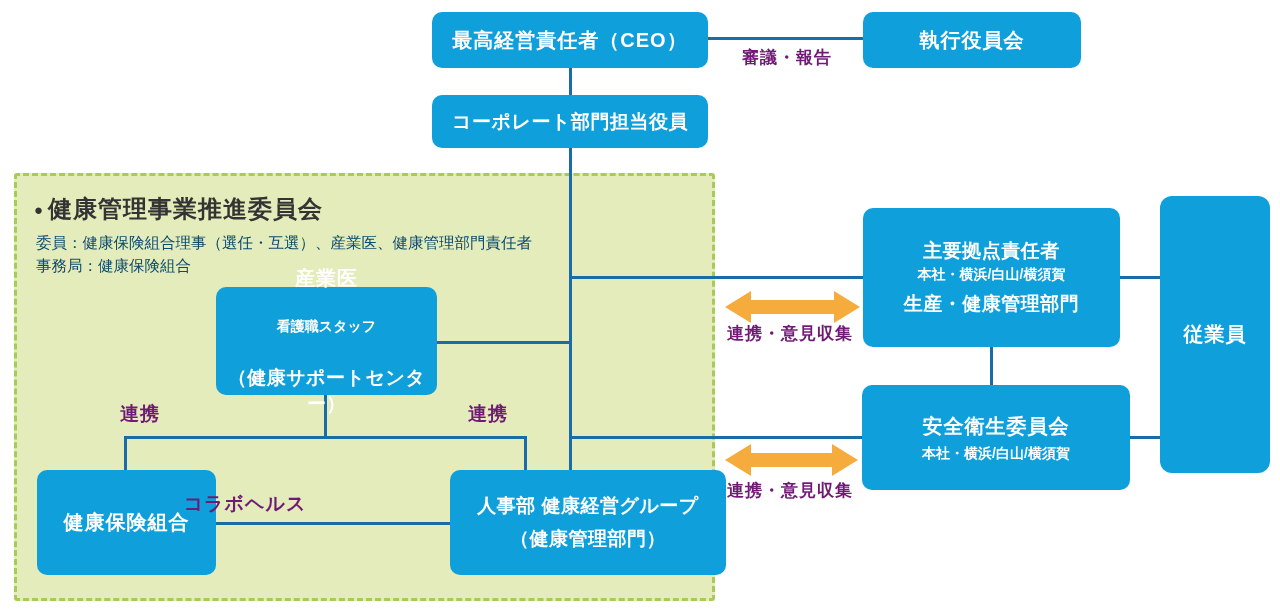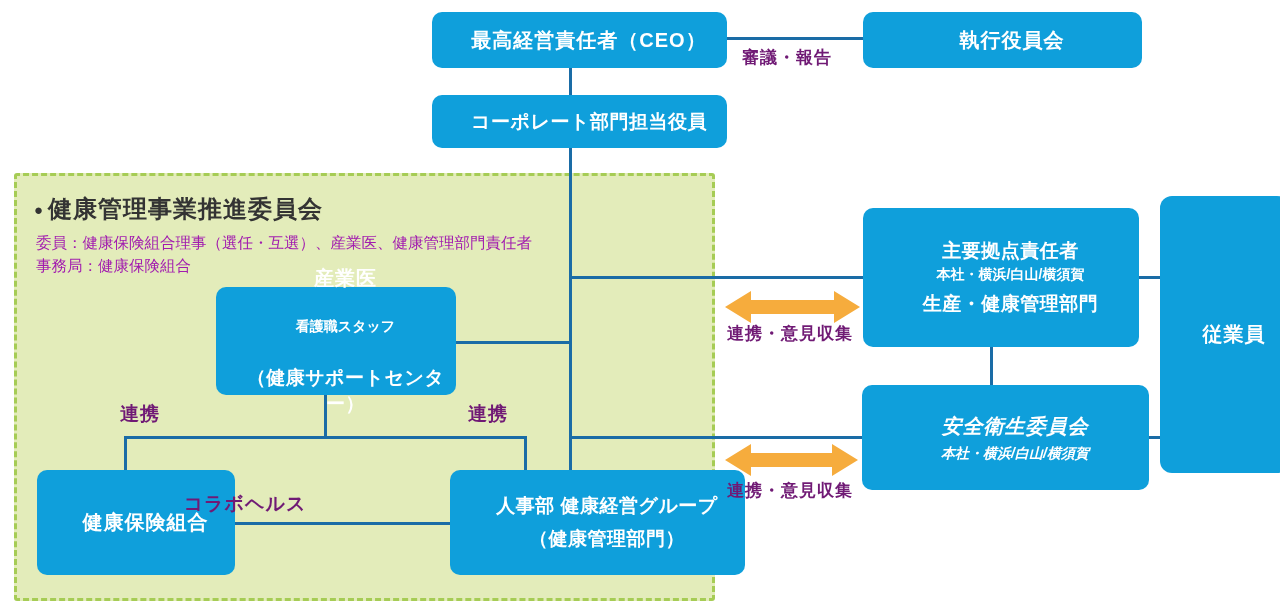--- a/index.html
+++ b/index.html
@@ -5,30 +5,30 @@
   html,body{margin:0;padding:0;background:#ffffff;}
   body{font-family:"Liberation Sans","DejaVu Sans",sans-serif;}
   .canvas{position:relative;width:1280px;height:615px;background:#ffffff;overflow:hidden;}
 
   
   .panel{position:absolute;left:14px;top:173px;width:695px;height:422px;
          background:#E3ECBA;border:3px dashed #A6CC55;border-radius:3px;z-index:1;}
   .panel-title{position:absolute;left:34px;top:193px;z-index:3;color:#333333;
                font-size:24px;font-weight:bold;letter-spacing:1px;display:flex;align-items:center;}
   .panel-title .bullet{font-size:15px;margin-right:4px;}
-  .panel-sub{position:absolute;left:36px;top:231px;z-index:3;color:#a21caf;
+  .panel-sub{position:absolute;left:36px;top:231px;z-index:3;color:#0c4a6e;
              font-size:15.5px;line-height:23px;}
 
   
   .line{position:absolute;background:#1A6CA6;z-index:2;}
 
   
   .node{position:absolute;background:#0F9FDB;border-radius:10px;color:#ffffff;
         display:flex;flex-direction:column;align-items:center;justify-content:center;
-        text-align:center;z-index:3;font-weight:bold;padding-left:19px;}
+        text-align:center;z-index:3;font-weight:bold;}
   .t20{font-size:20px;letter-spacing:1px;}
   .t19{font-size:19px;letter-spacing:0.5px;}
   .t14{font-size:14px;font-weight:bold;letter-spacing:0;}
   .gap2{margin-top:2px;}
   .gap5{margin-top:5px;}
   .gap7{margin-top:7px;}
 
   
   .edge-label{position:absolute;color:#701a75;font-size:17px;font-weight:600;
               text-align:center;z-index:3;letter-spacing:1px;}
@@ -68,21 +68,21 @@
   <div class="line" style="left:990px;top:345px;width:3px;height:42px;"></div>
   <div class="line" style="left:124px;top:436px;width:403px;height:3px;"></div>
   <div class="line" style="left:124px;top:436px;width:3px;height:36px;"></div>
   <div class="line" style="left:524px;top:436px;width:3px;height:36px;"></div>
   <div class="line" style="left:324px;top:393px;width:3px;height:46px;"></div>
   <div class="line" style="left:214px;top:522px;width:238px;height:3px;"></div>
 
   <div class="node t20" style="left:432px;top:12px;width:276px;height:56px;">
     <span>最高経営責任者（CEO）</span>
   </div>
-  <div class="node t20" style="left:863px;top:12px;width:260px;height:56px;">
+  <div class="node t20" style="left:863px;top:12px;width:218px;height:56px;">
     <span>執行役員会</span>
   </div>
   <div class="node t19" style="left:432px;top:95px;width:276px;height:53px;">
     <span>コーポレート部門担当役員</span>
   </div>
 
   <div class="node" style="left:216px;top:287px;width:221px;height:108px;gap:24px;">
     <span class="t20">産業医</span>
     <span class="t14 gap2">看護職スタッフ</span>
     <span class="t19 gap5">（健康サポートセンター）</span>
@@ -93,21 +93,21 @@
   <div class="node" style="left:450px;top:470px;width:276px;height:105px;">
     <span class="t19">人事部 健康経営グループ</span>
     <span class="t19 gap7">（健康管理部門）</span>
   </div>
 
   <div class="node" style="left:863px;top:208px;width:257px;height:139px;">
     <span class="t19">主要拠点責任者</span>
     <span class="t14 gap2">本社・横浜/白山/横須賀</span>
     <span class="t19 gap7">生産・健康管理部門</span>
   </div>
-  <div class="node" style="left:862px;top:385px;width:268px;height:105px;font-style:italic;">
+  <div class="node" style="left:862px;top:385px;width:268px;height:105px;">
     <span class="t20">安全衛生委員会</span>
     <span class="t14 gap5">本社・横浜/白山/横須賀</span>
   </div>
   <div class="node t20" style="left:1160px;top:196px;width:110px;height:277px;border-radius:12px;">
     <span>従業員</span>
   </div>
 
   <div class="dbl-arrow" style="left:725px;top:291px;width:135px;">
     <div class="shaft"></div>
   </div>

